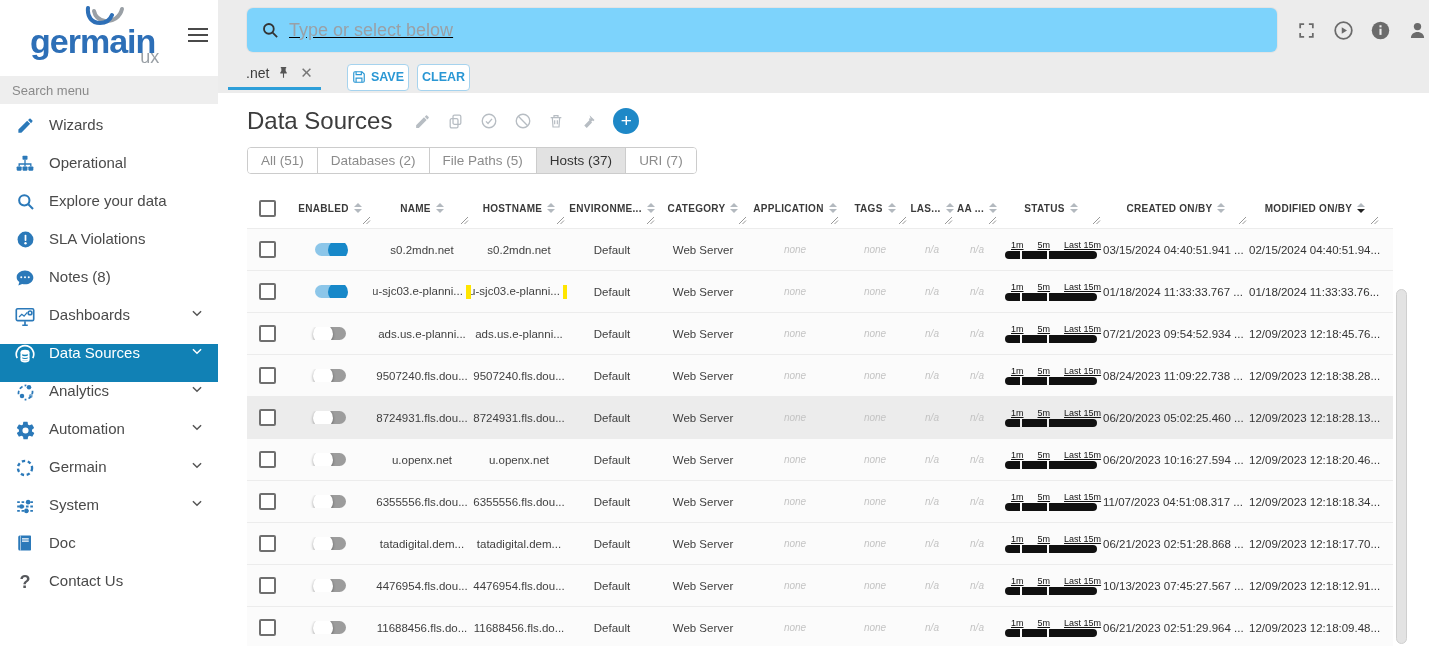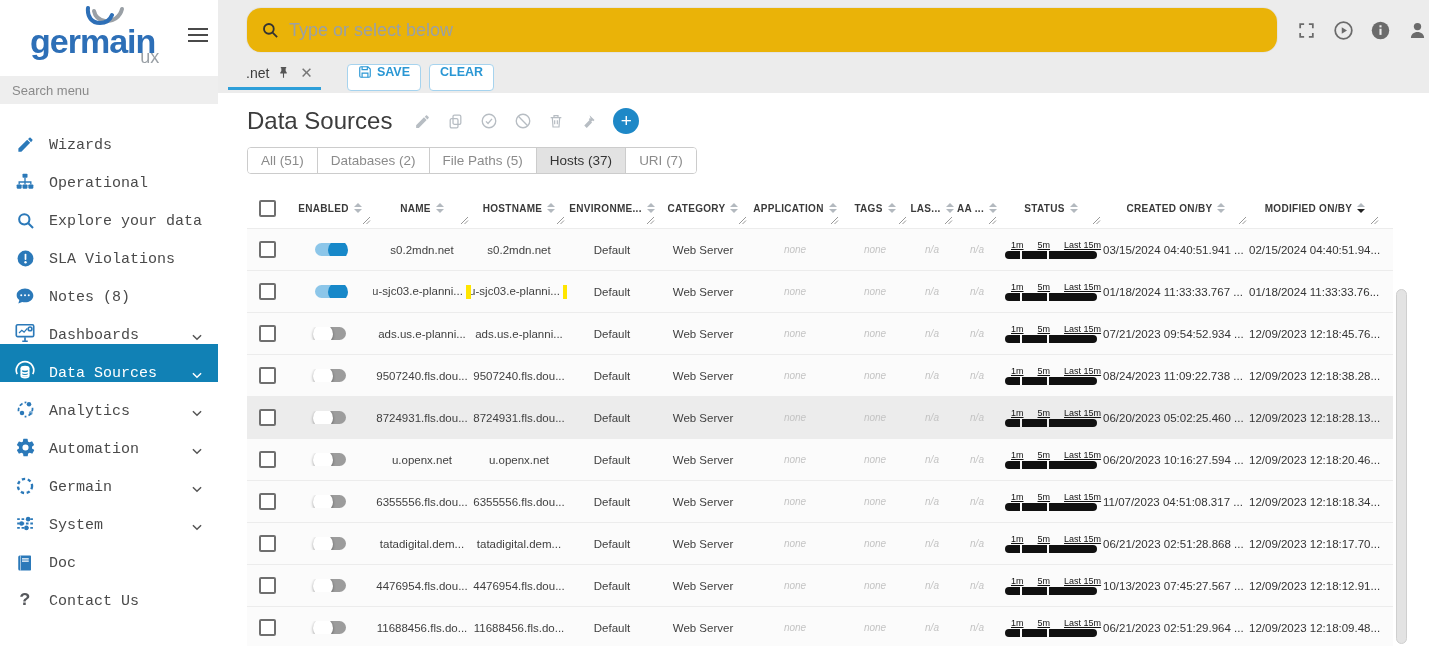--- a/index.html
+++ b/index.html
@@ -13,45 +13,45 @@
   .logo { position:absolute; left:30px; top:6px; text-align:center; }
   .logo-swoosh { display:block; margin:0 auto -6px 52px; }
   .logo-text { font-size:34px; font-weight:bold; color:#2d6fb7; letter-spacing:-1px; line-height:1; }
   .logo-sub { position:absolute; right:-4px; bottom:-10px; font-size:18px; color:#9aa0a6; }
   .hamburger { position:absolute; right:10px; top:24px; width:20px; cursor:pointer; }
   .hamburger i { display:block; height:2px; background:#4a4a4a; margin:4px 0; }
   .menu-search { width:218px; height:28px; border:none; outline:none; background:#eeeeee;
     padding:0 12px; font-size:13px; color:#666; font-family:"Liberation Sans",sans-serif; margin-top:4px; }
   .menu-search::placeholder { color:#8a8a8a; }
   .nav { margin-top:12px; }
-  .nav-item { display:flex; align-items:flex-end; height:38px; padding:0 12px; cursor:pointer;
-    color:#4a4a4a; font-size:15px; position:relative;font-family:Liberation Mono, monospace; }
+  .nav-item { display:flex; align-items:flex-start; height:38px; padding:0 12px; cursor:pointer;
+    color:#4a4a4a; font-size:15px; position:relative; }
   .nav-item .nicon { width:26px; display:flex; justify-content:center; align-items:center; color:#2b79b9; flex:0 0 26px; }
   .nav-item .nlabel { margin-left:11px; white-space:nowrap; }
   .nav-item .chev { position:absolute; right:14px; color:#555; display:flex; }
   .nav-item.sel { background:#1181b5; color:#fff; }
   .nav-item.sel .nicon { color:#fff; }
   .nav-item.sel .chev { color:#fff; }
 
   
   .main { flex:1; display:flex; flex-direction:column; background:#fff; min-width:0; }
   .topbar { background:#ececec; padding:8px 0 0 0; flex:0 0 92px; }
   .search-row { display:flex; align-items:center; }
-  .gsearch { margin-left:29px; width:1030px; height:44px; background:#eab308; border-radius:14px;
-    display:flex; align-items:center; padding:0 14px; box-shadow:0 0 0 1px #e3e3e3; }
+  .gsearch { margin-left:29px; width:1030px; height:44px; background:#7dd3fc; border-radius:6px;
+    display:flex; align-items:center; padding:0 14px; box-shadow:0 0 0 1px #e3e3e3;text-decoration:underline; }
   .gsearch input { border:none; outline:none; flex:1; font-size:18px; color:#444; margin-left:10px;
     font-family:"Liberation Sans",sans-serif; background:transparent; }
   .gsearch input::placeholder { color:#9aa0a6; }
   .top-icons { display:flex; align-items:center; gap:15px; margin-left:18px; color:#6b6b6b; }
   .top-icons .ticon { width:22px; height:22px; display:flex; align-items:center; justify-content:center; cursor:pointer; }
   .chip-row { display:flex; align-items:center; margin:9px 0 0 10px; height:32px; }
   .chip { display:flex; align-items:center; padding:0 8px 6px 18px; border-bottom:3px solid #2e9fd9; color:#3c3c3c; font-size:14px; }
   .chip .pin { margin-left:8px; color:#555; display:flex; cursor:pointer; }
   .chip .x { margin-left:10px; color:#777; font-size:15px; cursor:pointer; line-height:1; }
-  .btn { display:inline-flex; align-items:flex-start; gap:5px; height:27px; padding:0 10px;
+  .btn { display:inline-flex; align-items:center; gap:5px; height:27px; padding:0 4px;
     border:1px solid #a6d3ee; border-radius:4px; background:#fff; color:#2a97d4;
     font-size:12.5px; font-weight:bold; cursor:pointer; font-family:"Liberation Sans",sans-serif; }
   .btn.save { margin-left:26px; }
   .btn.clear { margin-left:8px; }
 
   .content { flex:1; background:#fff; padding:14px 0 0 29px; position:relative; }
   .title-row { display:flex; align-items:center; gap:16px; }
   .page-title { font-size:24px; color:#3c3c3c; font-weight:normal; margin-right:6px; }
   .t-icon { color:#b7bdc3; display:flex; cursor:pointer; }
   .plus-btn { width:26px; height:26px; border-radius:50%; background:#1e88c7; color:#fff; border:none;

